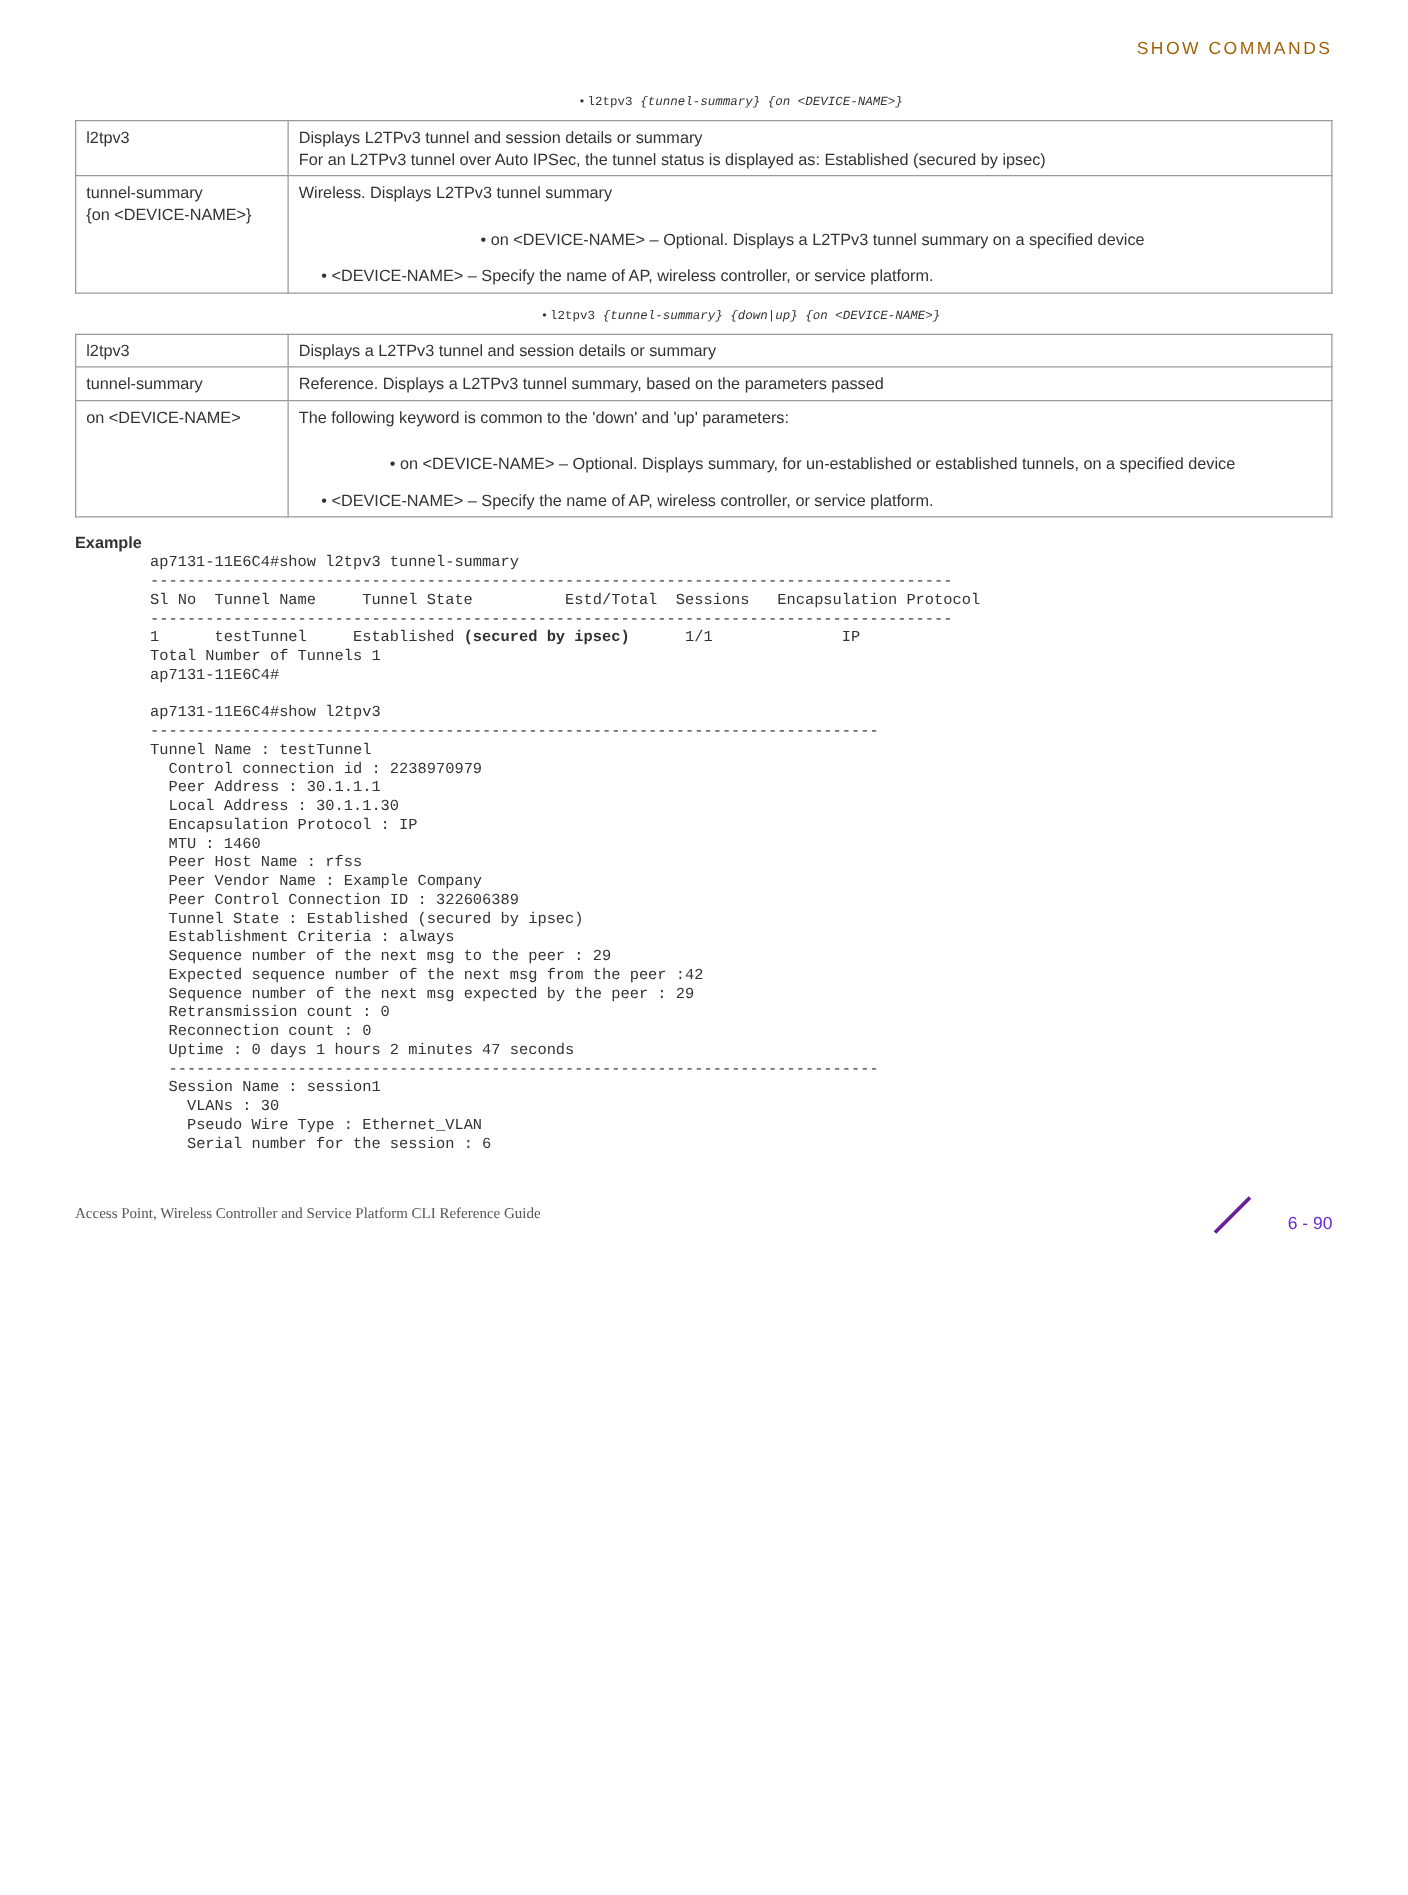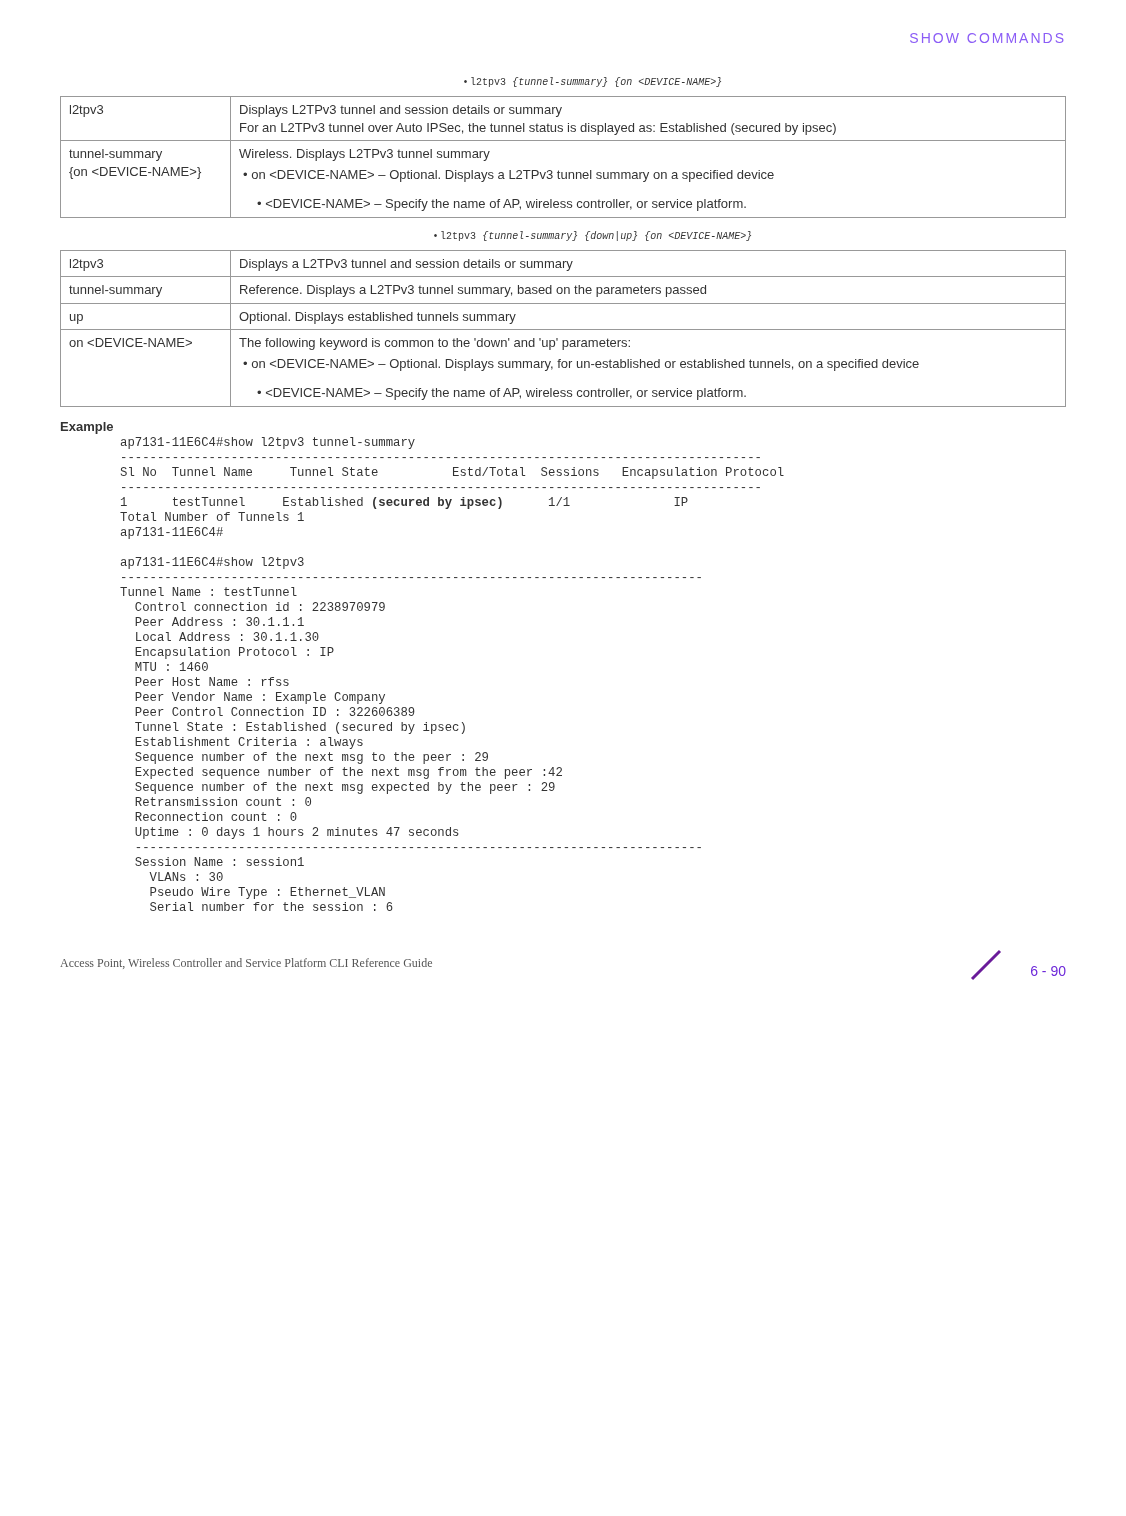--- a/index.html
+++ b/index.html
@@ -9,21 +9,21 @@
       color: #333;
       background: #fff;
       width: 1126px;
       padding: 30px 60px 20px 60px;
       position: relative;
     }
     .header {
       text-align: right;
       font-size: 14px;
       letter-spacing: 2px;
-      color: #8b5cf6;
+      color: #a16207;
       margin-bottom: 30px;
       font-weight: normal;
     }
     .bullet-line {
       margin-left: 60px;
       margin-bottom: 8px;
       font-family: "Courier New", monospace;
       font-size: 10px;
       text-align: center;
     }
@@ -42,21 +42,22 @@
       border: 1px solid #999;
       padding: 4px 8px;
       vertical-align: top;
       font-size: 13px;
       line-height: 1.35;
     }
     td.col1 { width: 170px; }
     .sub-bullet {
       padding-left: 12px;
       text-indent: -8px;
-      margin-top: 3px;
+      margin-top: 20px;
+      text-align: center;
     }
     .sub-bullet::before { content: "• "; }
     .sub-sub {
       padding-left: 26px;
       text-indent: -8px;
       margin-top: 12px;
     }
     .sub-sub::before { content: "• "; }
     .example-label {
       font-weight: bold;
@@ -136,24 +137,20 @@
 
 <table>
   <tbody>
       <tr>
     <td class="col1">l2tpv3</td>
     <td>Displays a L2TPv3 tunnel and session details or summary</td>
   </tr>
   <tr>
     <td class="col1">tunnel-summary</td>
     <td>Reference. Displays a L2TPv3 tunnel summary, based on the parameters passed</td>
-  </tr>
-  <tr>
-    <td class="col1">up</td>
-    <td>Optional. Displays established tunnels summary</td>
   </tr>
   <tr>
     <td class="col1">on &lt;DEVICE-NAME&gt;</td>
     <td>
       <div>The following keyword is common to the 'down' and 'up' parameters:</div>
       <div class="sub-bullet">on &lt;DEVICE-NAME&gt; – Optional. Displays summary, for un-established or established tunnels, on a specified device</div>
       <div class="sub-sub">&lt;DEVICE-NAME&gt; – Specify the name of AP, wireless controller, or service platform.</div>
     </td>
   </tr>
 </tbody>

